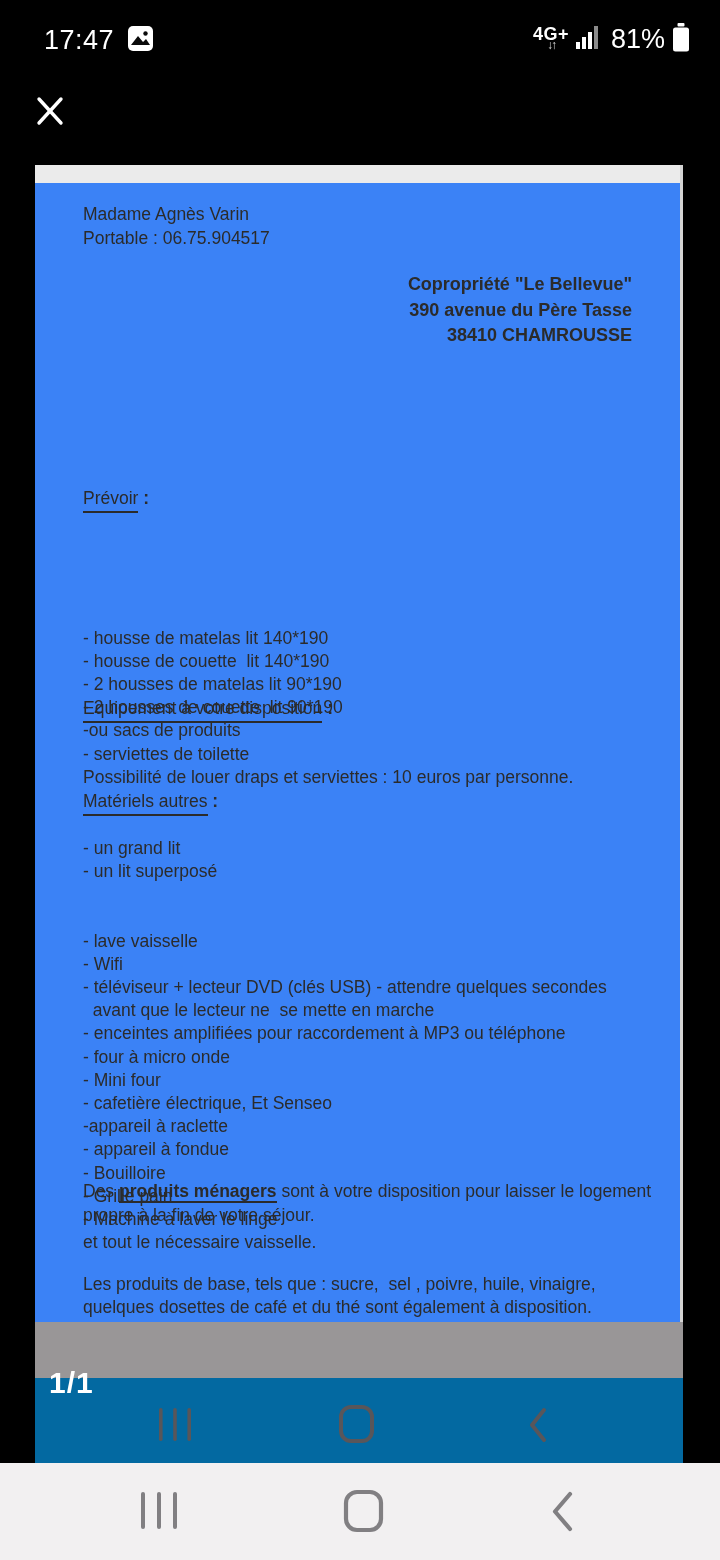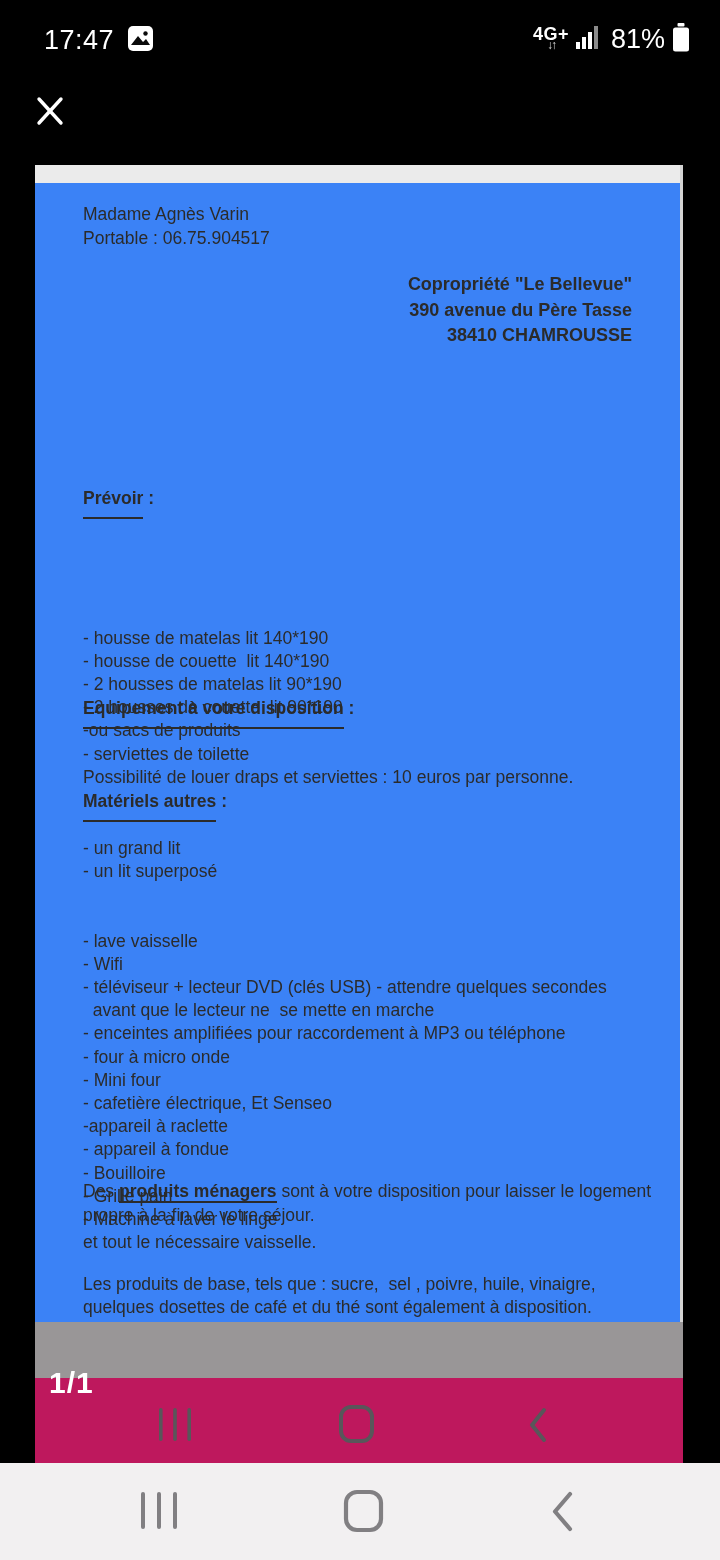--- a/index.html
+++ b/index.html
@@ -35,28 +35,28 @@
   .doc-topstrip { position:absolute; top:0; left:0; right:0; height:18px; background:#ebebeb; }
   .contact { position:absolute; top:37px; left:48px; font-size:17.5px; line-height:24px; }
   .address { position:absolute; top:107px; right:48px; text-align:right; font-weight:bold;
              font-size:18px; line-height:25.5px; }
   .section { position:absolute; left:48px; width:594px; font-size:17.5px; line-height:23.2px;
              white-space:pre-wrap; }
   .sec-prevoir    { top:276px; }
   .sec-equipement { top:486px; }
   .sec-materiels  { top:579px; }
   .sec-paragraph  { top:969px; width:574px; }
-  .hd { font-weight:bold; border-bottom:2px solid #2b2b2b; padding-bottom:9px; }
+  .hd { font-weight:normal; border-bottom:2px solid #2b2b2b; padding-bottom:3px; }
   .hd-suffix { font-weight:bold; }
   .bold-u { font-weight:bold; border-bottom:2px solid #2b2b2b; }
 
   
   .pager-band {
     position:absolute; left:35px; top:1322px; width:648px; height:141px;
-    background:#be185d;
+    background:#0369a1;
   }
   .pager-band-top { position:absolute; top:0; left:0; right:0; height:56px; background:#999697; }
   .page-indicator { position:absolute; left:14px; top:44px; color:#fff; font-size:30px;
                     font-weight:600; letter-spacing:1px; }
   .inner-icon { position:absolute; }
   .inner-recents { left:124px; top:86px; }
   .inner-home    { left:303px; top:82px; }
   .inner-back    { left:493px; top:85px; }
 
   

